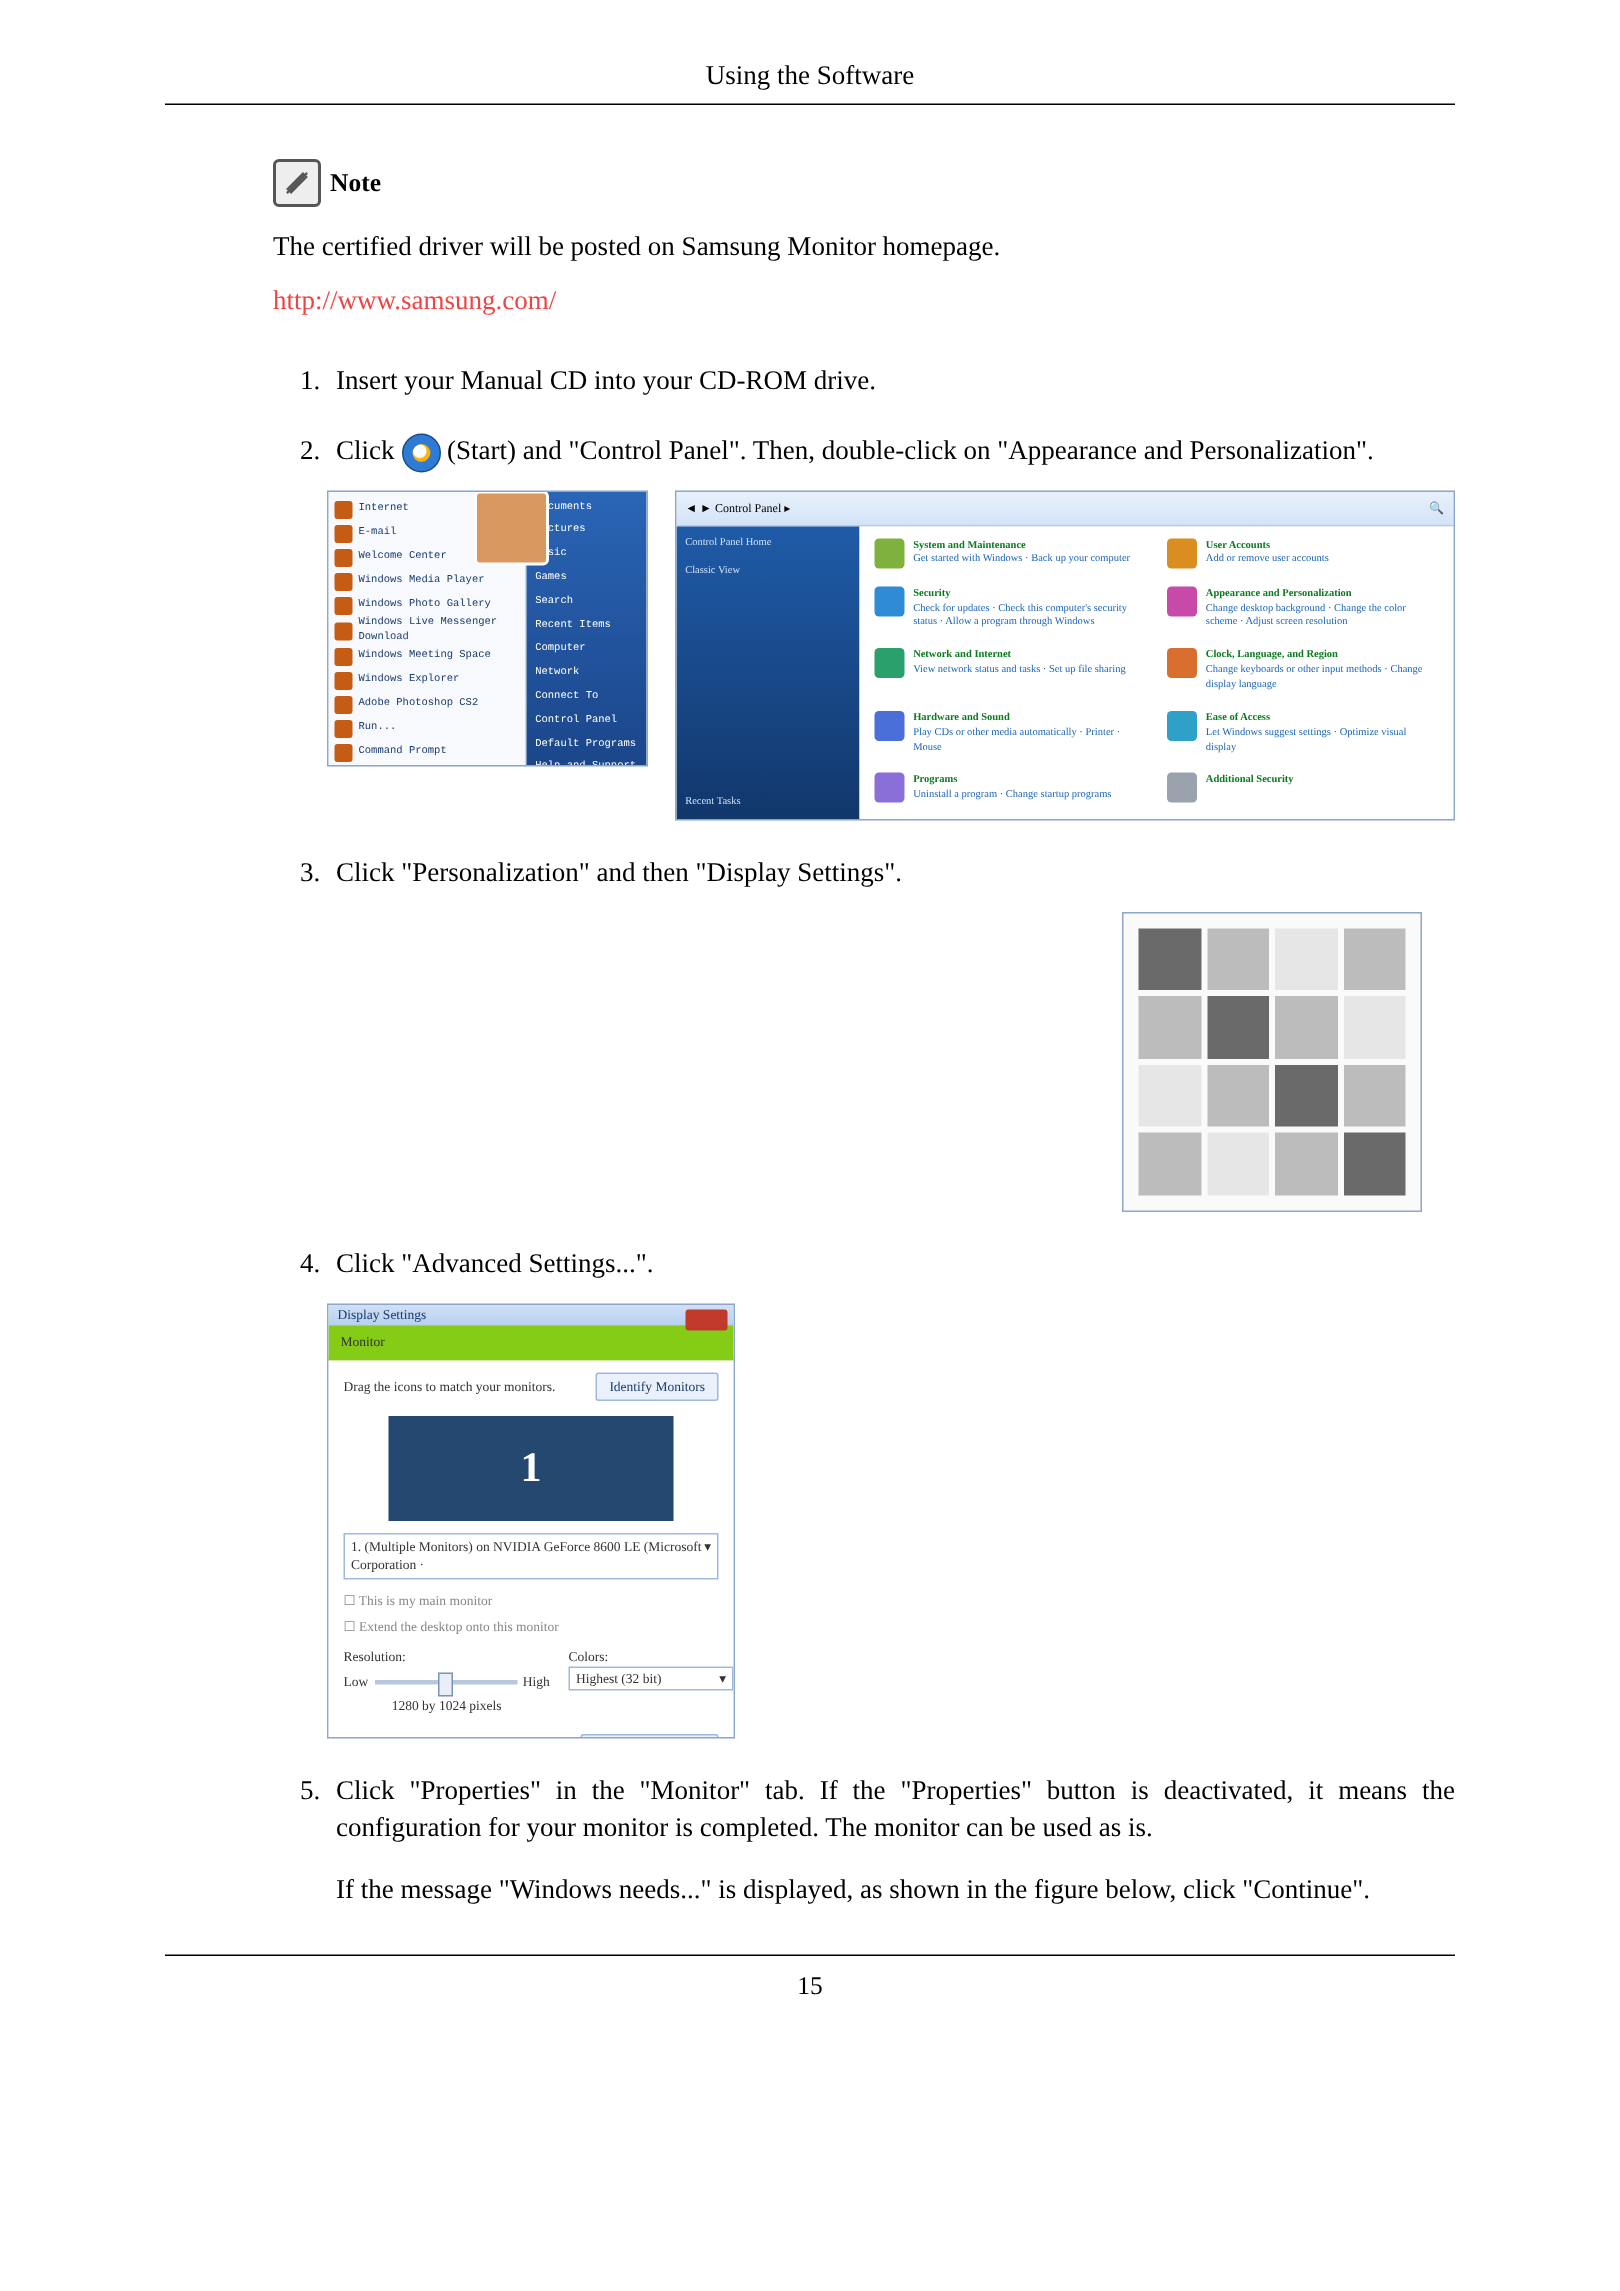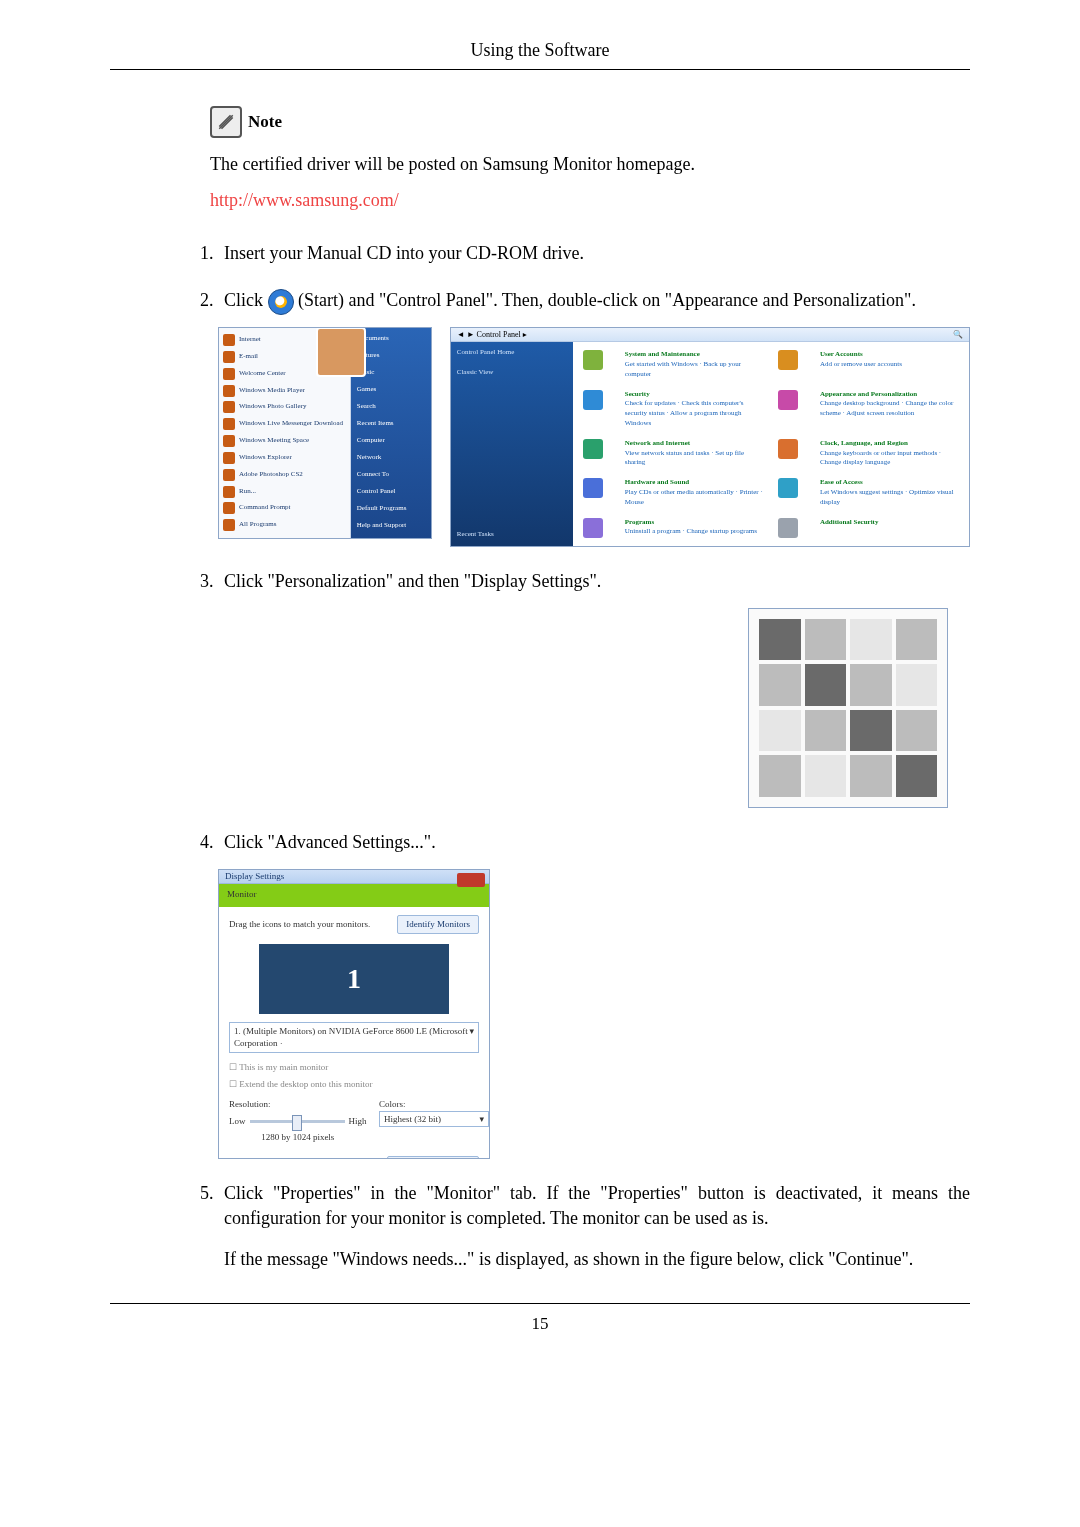--- a/index.html
+++ b/index.html
@@ -21,21 +21,21 @@
   }
   hr.top-rule, hr.bottom-rule {
     border: none;
     border-top: 1px solid #000;
     margin: 0 0 36px 0;
   }
   hr.bottom-rule {
     margin: 30px 0 10px 0;
   }
   .note-block {
-    margin-left: 100px;
+    margin-left: 72px;
     margin-bottom: 28px;
   }
   .note-line {
     display: flex;
     align-items: center;
     gap: 6px;
     margin-bottom: 14px;
   }
   .note-icon {
     width: 28px;
@@ -102,22 +102,23 @@
   }
   .shot {
     background: #e9eef7;
     border: 1px solid #8ea6c8;
     position: relative;
     box-sizing: border-box;
     overflow: hidden;
   }
   .shot.startmenu {
     width: 230px;
-    height: 212px;
-    display: flex;
+    height: 184px;
+    display: flex;
+    font-family: Liberation Mono, monospace;
   }
   .startmenu-left {
     width: 58%;
     background: #f7f9fc;
     border-right: 1px solid #c9d6ea;
     padding: 6px 4px;
     display: flex;
     flex-direction: column;
     gap: 4px;
   }
@@ -184,21 +185,21 @@
   .cp-main {
     flex:1;
     background:#fff;
     padding:8px 10px;
     display:grid;
     grid-template-columns: 1fr 1fr;
     gap:10px 14px;
     font-size:7px;
     color:#1a63b8;
   }
-  .cp-cat { display:flex; gap:22px; }
+  .cp-cat { display:flex; gap:6px; }
   .cp-cat .ico {
     width:20px; height:20px; background:#7fb23d; border-radius:3px; flex-shrink:0;
   }
   .cp-cat .txt .title { color:#0a7a1f; font-weight:bold; }
   .cp-cat .txt .sub { color:#1a63b8; }
   .shot.personalization {
     width: 200px;
     height: 200px;
     margin: 14px 0 22px 530px;
     background: #fafafa;

